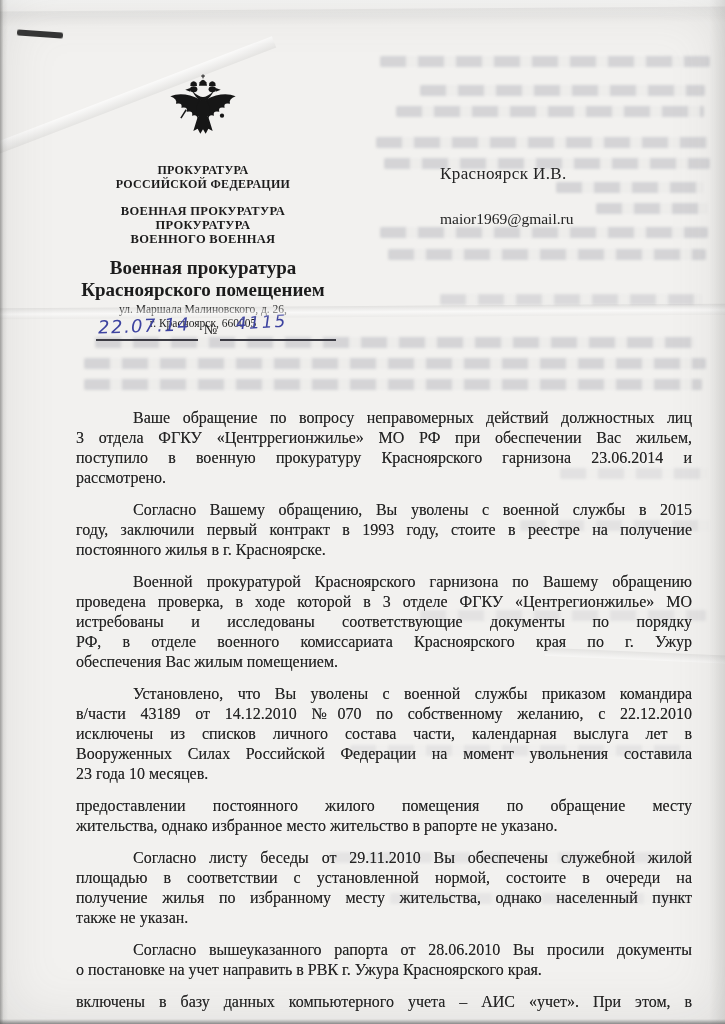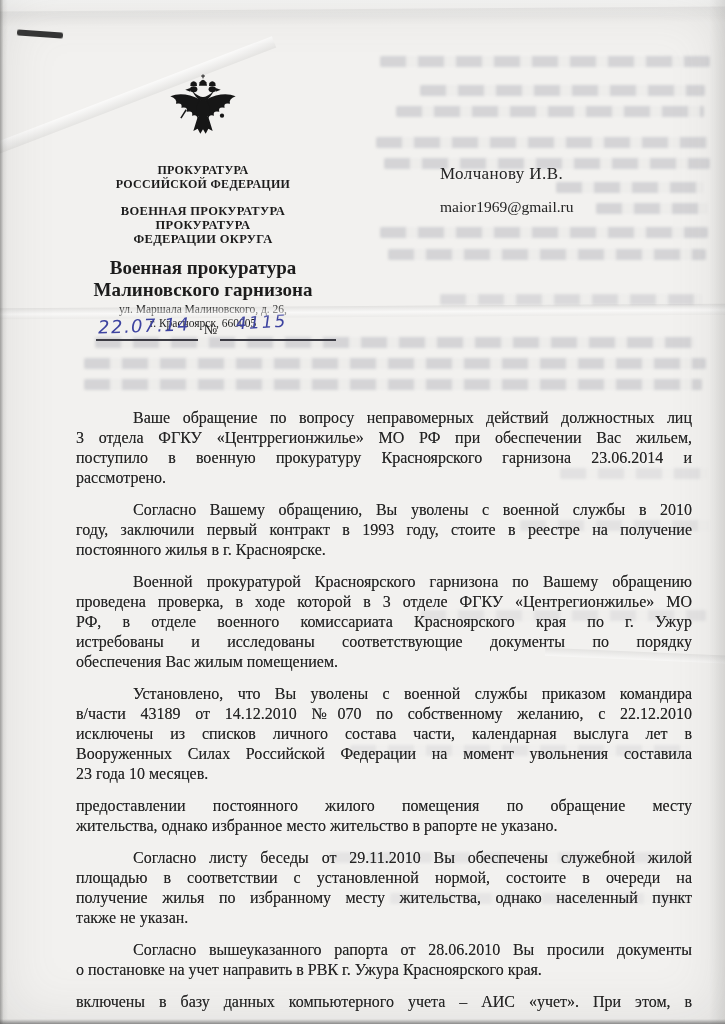--- a/index.html
+++ b/index.html
@@ -57,21 +57,21 @@
   .ref{position:absolute;left:98px;top:316px;width:242px;height:32px;z-index:3;}
   .hand{font-family:"DejaVu Sans",sans-serif;font-style:italic;color:#3d43a0;}
   .ref-date{position:absolute;left:0;top:-1px;font-size:18px;letter-spacing:1.5px;transform:rotate(-2deg);}
   .ref-line1{position:absolute;left:-2px;top:23px;width:102px;height:1.6px;background:#3c3c44;}
   .ref-no{position:absolute;left:106px;top:6px;font-size:14px;color:#222;}
   .ref-line2{position:absolute;left:122px;top:23px;width:116px;height:1.6px;background:#3c3c44;}
   .ref-num{position:absolute;left:138px;top:-4px;font-size:17px;letter-spacing:2px;transform:rotate(-3deg);}
   
   .recipient{position:absolute;left:440px;top:164px;z-index:3;}
   .r-name{font-size:17px;letter-spacing:.4px;}
-  .r-email{margin-top:14px;font-size:15.5px;}
+  .r-email{margin-top:26px;font-size:15.5px;}
   
   .letter-body{position:absolute;left:64px;top:396px;width:640px;z-index:3;font-size:16px;
         text-shadow:0 0 .5px rgba(35,35,35,.55);}
   .para{margin:12px;padding:0;}
   .bl{height:20px;line-height:20px;text-align:justify;text-align-last:justify;overflow:hidden;}
   .bl.fl{text-indent:57px;}
   .bl.ll{text-align-last:left;}
 </style>
 </head>
 <body>
@@ -126,62 +126,62 @@
         <circle cx="88.5" cy="62" r="3.2"></circle>
       </g>
     </svg>
     <div class="lh-org">
       <div>ПРОКУРАТУРА</div>
       <div>РОССИЙСКОЙ ФЕДЕРАЦИИ</div>
     </div>
     <div class="lh-parent">
       <div>ВОЕННАЯ ПРОКУРАТУРА</div>
       <div>ПРОКУРАТУРА</div>
-      <div>ФЕДЕРАЦИИ ОКРУГА</div>
+      <div>ВОЕННОГО ВОЕННАЯ</div>
     </div>
     <div class="lh-unit">
       <div>Военная прокуратура</div>
-      <div>Малиновского гарнизона</div>
+      <div>Красноярского помещением</div>
     </div>
     <div class="lh-addr">
       <div>ул. Маршала Малиновского, д. 26,</div>
       <div>г. Красноярск, 660005</div>
     </div>
   </div>
 
   <div class="ref">
     <span class="hand ref-date">22.07.14</span>
     <span class="ref-line1"></span>
     <span class="ref-no">№</span>
     <span class="ref-line2"></span>
     <span class="hand ref-num">4115</span>
   </div>
 
   <div class="recipient">
-    <div class="r-name">Молчанову И.В.</div>
+    <div class="r-name">Красноярск И.В.</div>
     <div class="r-email">maior1969@gmail.ru</div>
   </div>
 
   <div class="letter-body">
     <div class="para">
       <div class="bl fl">Ваше обращение по вопросу неправомерных действий должностных лиц</div>
       <div class="bl">3 отдела ФГКУ «Центррегионжилье» МО РФ при обеспечении Вас жильем,</div>
       <div class="bl">поступило в военную прокуратуру Красноярского гарнизона 23.06.2014 и</div>
       <div class="bl ll">рассмотрено.</div>
     </div>
     <div class="para">
-      <div class="bl fl">Согласно Вашему обращению, Вы уволены с военной службы в 2010</div>
+      <div class="bl fl">Согласно Вашему обращению, Вы уволены с военной службы в 2015</div>
       <div class="bl">году, заключили первый контракт в 1993 году, стоите в реестре на получение</div>
       <div class="bl ll">постоянного жилья в г. Красноярске.</div>
     </div>
     <div class="para">
       <div class="bl fl">Военной прокуратурой Красноярского гарнизона по Вашему обращению</div>
       <div class="bl">проведена проверка, в ходе которой в 3 отделе ФГКУ «Центрегионжилье» МО</div>
+      <div class="bl">истребованы и исследованы соответствующие документы по порядку</div>
       <div class="bl">РФ, в отделе военного комиссариата Красноярского края по г. Ужур</div>
-      <div class="bl">истребованы и исследованы соответствующие документы по порядку</div>
       <div class="bl ll">обеспечения Вас жилым помещением.</div>
     </div>
     <div class="para">
       <div class="bl fl">Установлено, что Вы уволены с военной службы приказом командира</div>
       <div class="bl">в/части 43189 от 14.12.2010 №070 по собственному желанию, с 22.12.2010</div>
       <div class="bl">исключены из списков личного состава части, календарная выслуга лет в</div>
       <div class="bl">Вооруженных Силах Российской Федерации на момент увольнения составила</div>
       <div class="bl ll">23 года 10 месяцев.</div>
     </div>
     <div class="para">

